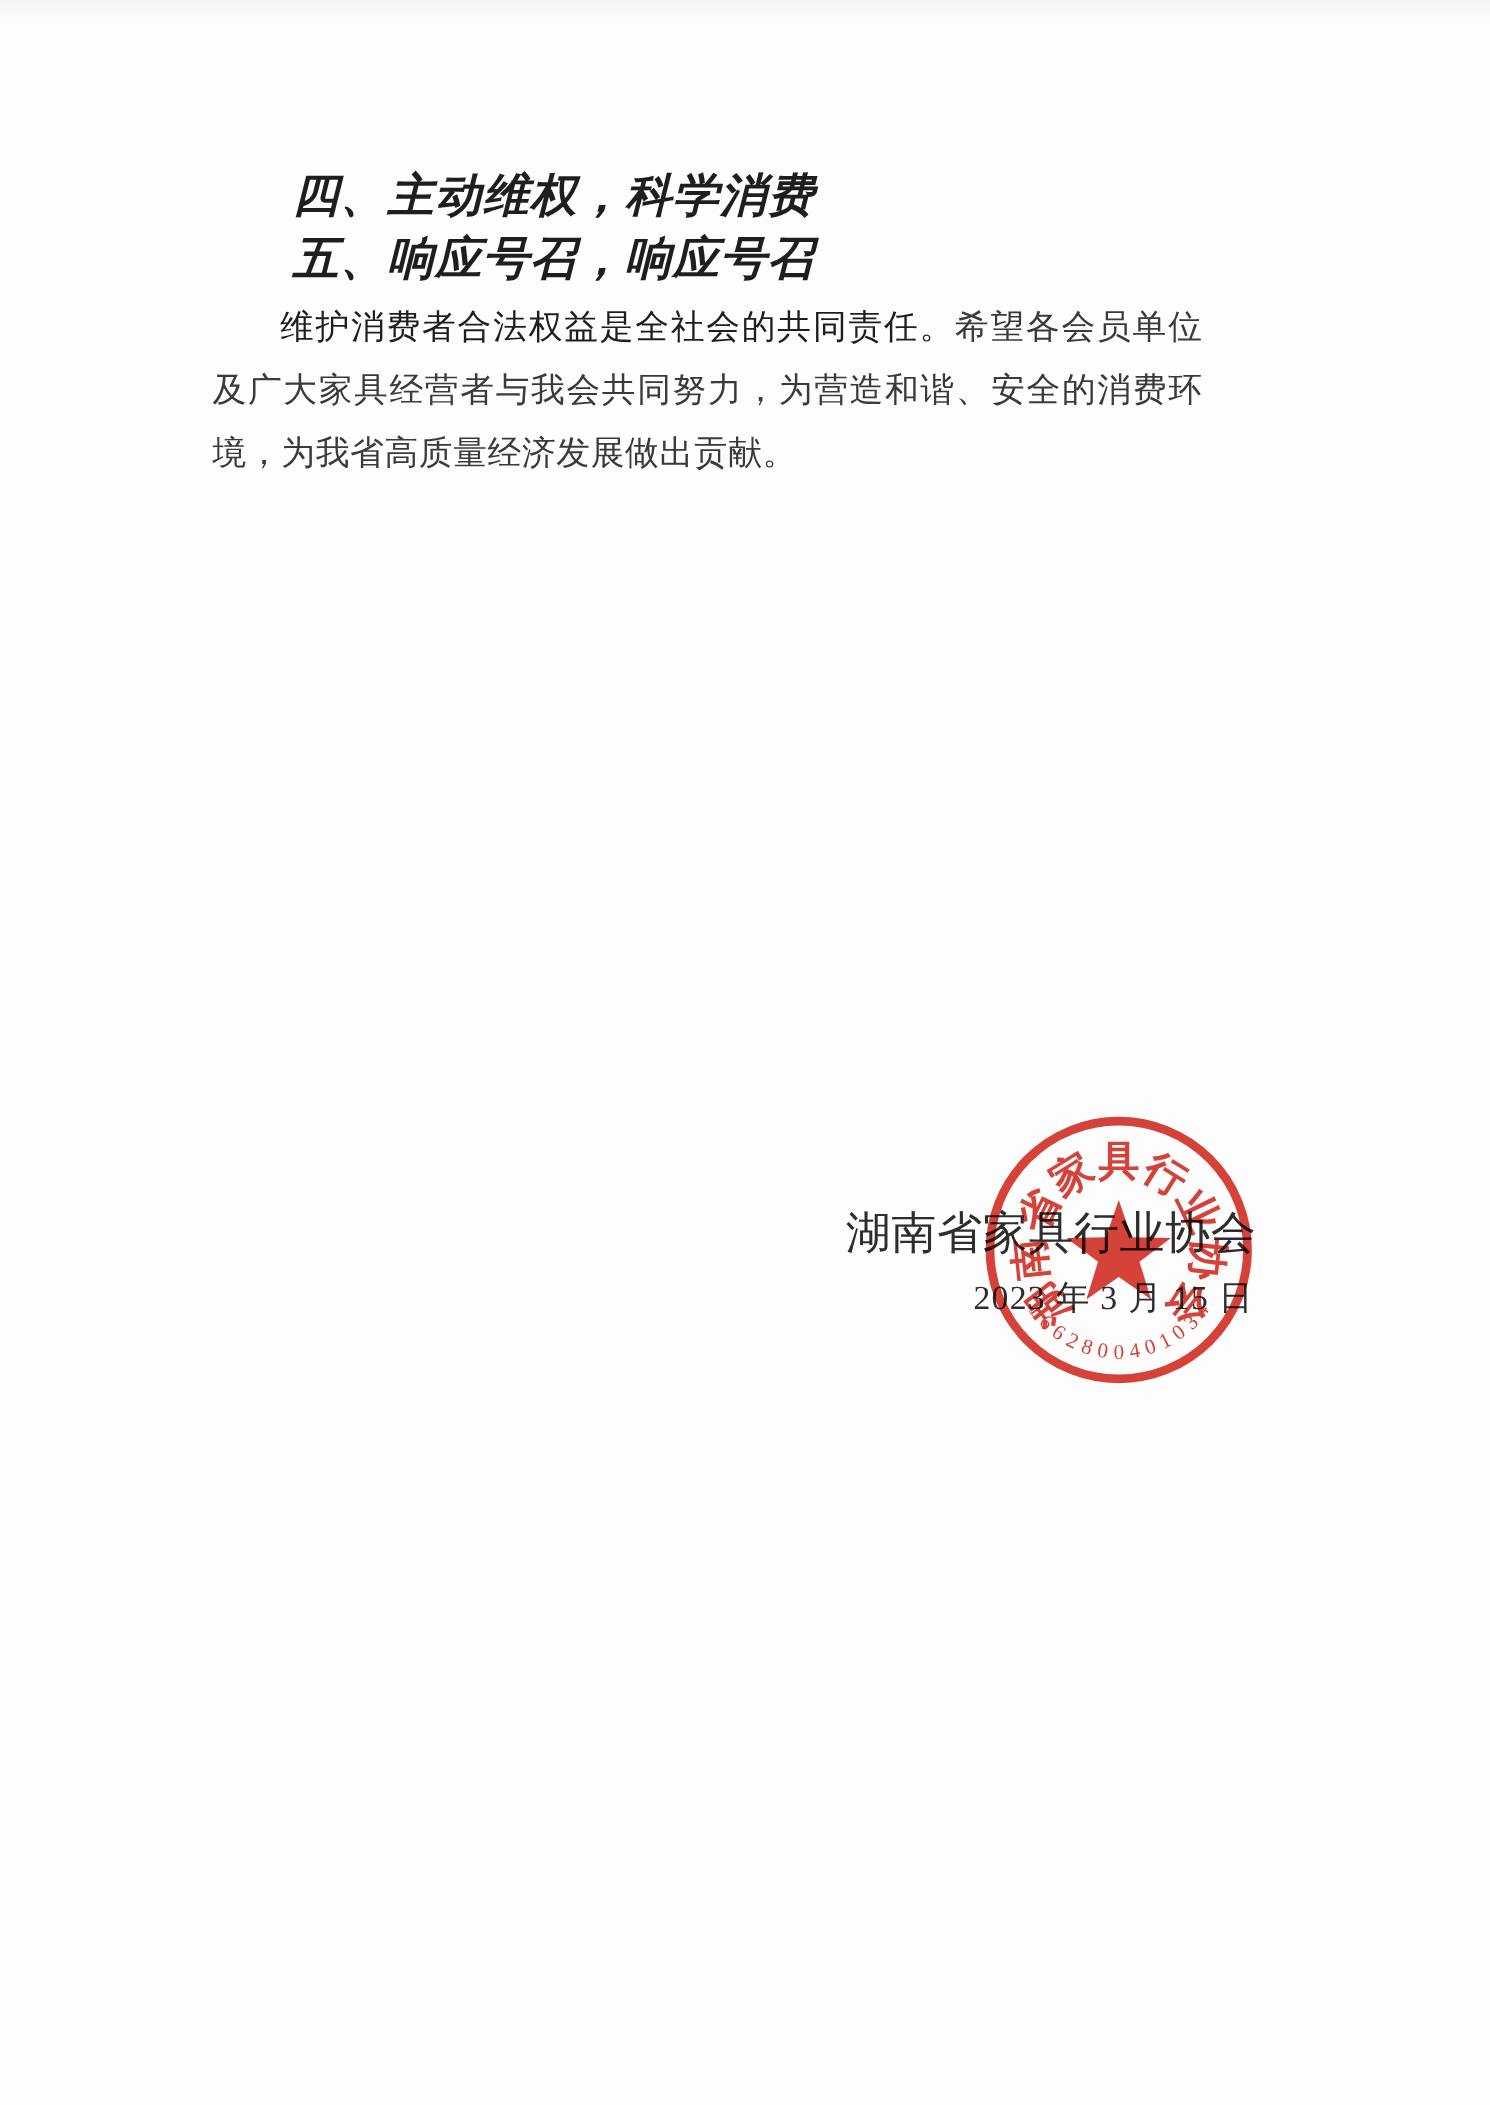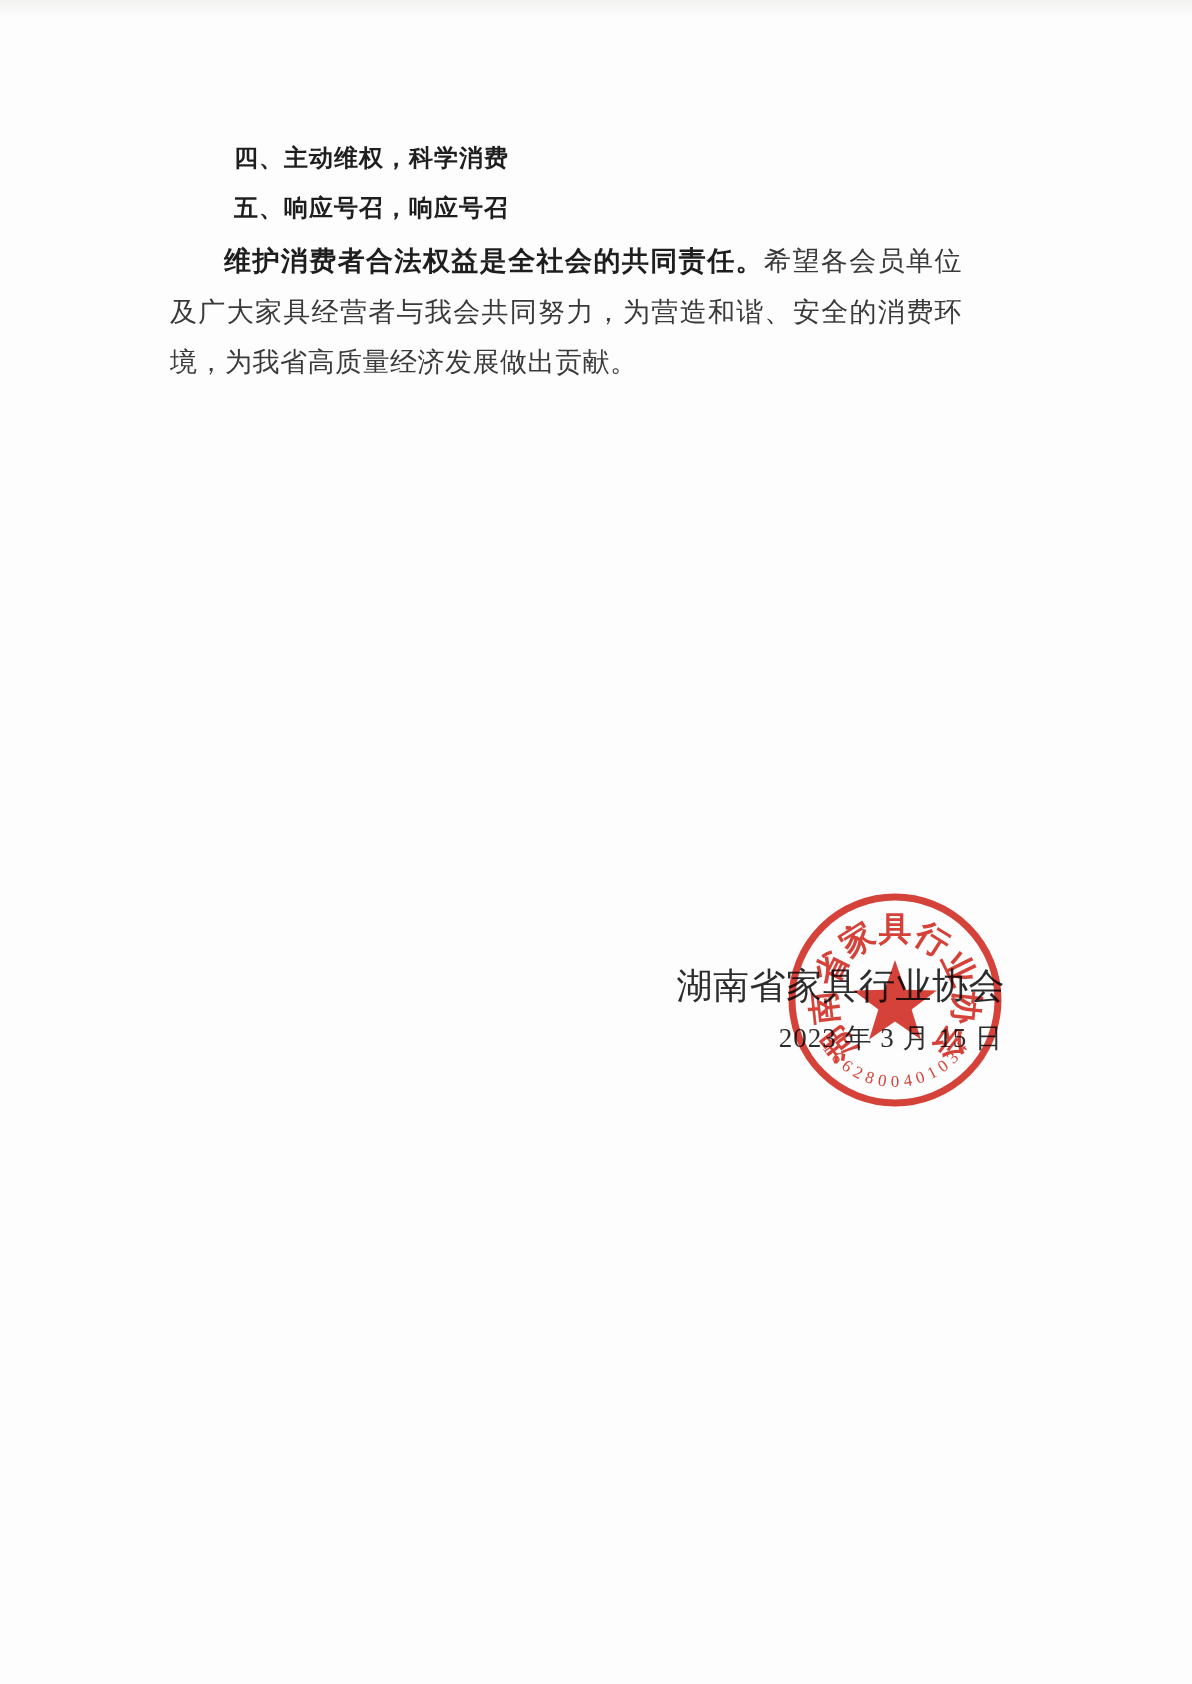--- a/index.html
+++ b/index.html
@@ -11,30 +11,30 @@
   .page{
     position:absolute;inset:0;
     background:linear-gradient(180deg,#f3f3f2 0,#fdfdfd 18px,#fdfdfd 100%);
   }
   .content{
     position:absolute;left:170px;top:136px;width:792px;
     color:#333;
   }
   .sec-heading{
     margin:0 0 6px 0;
-    font-size:24px;line-height:44px;font-weight:bold;color:#1e1e1e;
-    text-indent:64px;letter-spacing:1px;
+    font-size:37px;line-height:44px;font-weight:bold;color:#1e1e1e;
+    text-indent:64px;letter-spacing:1px;font-style:italic;
   }
   .para{
     margin:0 0 10px 0;
     font-size:27px;line-height:50.5px;color:#3a3a3a;
     text-align:justify;text-justify:inter-ideograph;
     text-indent:54px;letter-spacing:0.5px;
   }
-  .para .lead-bold{font-weight:bold;color:#1e1e1e;}
+  .para .lead-bold{font-weight:normal;color:#1e1e1e;}
   .signature-org{
     position:absolute;top:962px;right:187px;
     font-size:36px;color:#2d2d2d;letter-spacing:0.5px;white-space:nowrap;font-family:Liberation Mono, monospace;
   }
   .signature-date{
     position:absolute;top:1020px;right:189px;
     font-size:27px;color:#2d2d2d;letter-spacing:1px;white-space:nowrap;
   }
   .seal{
     position:absolute;left:785px;top:890px;width:220px;height:220px;

